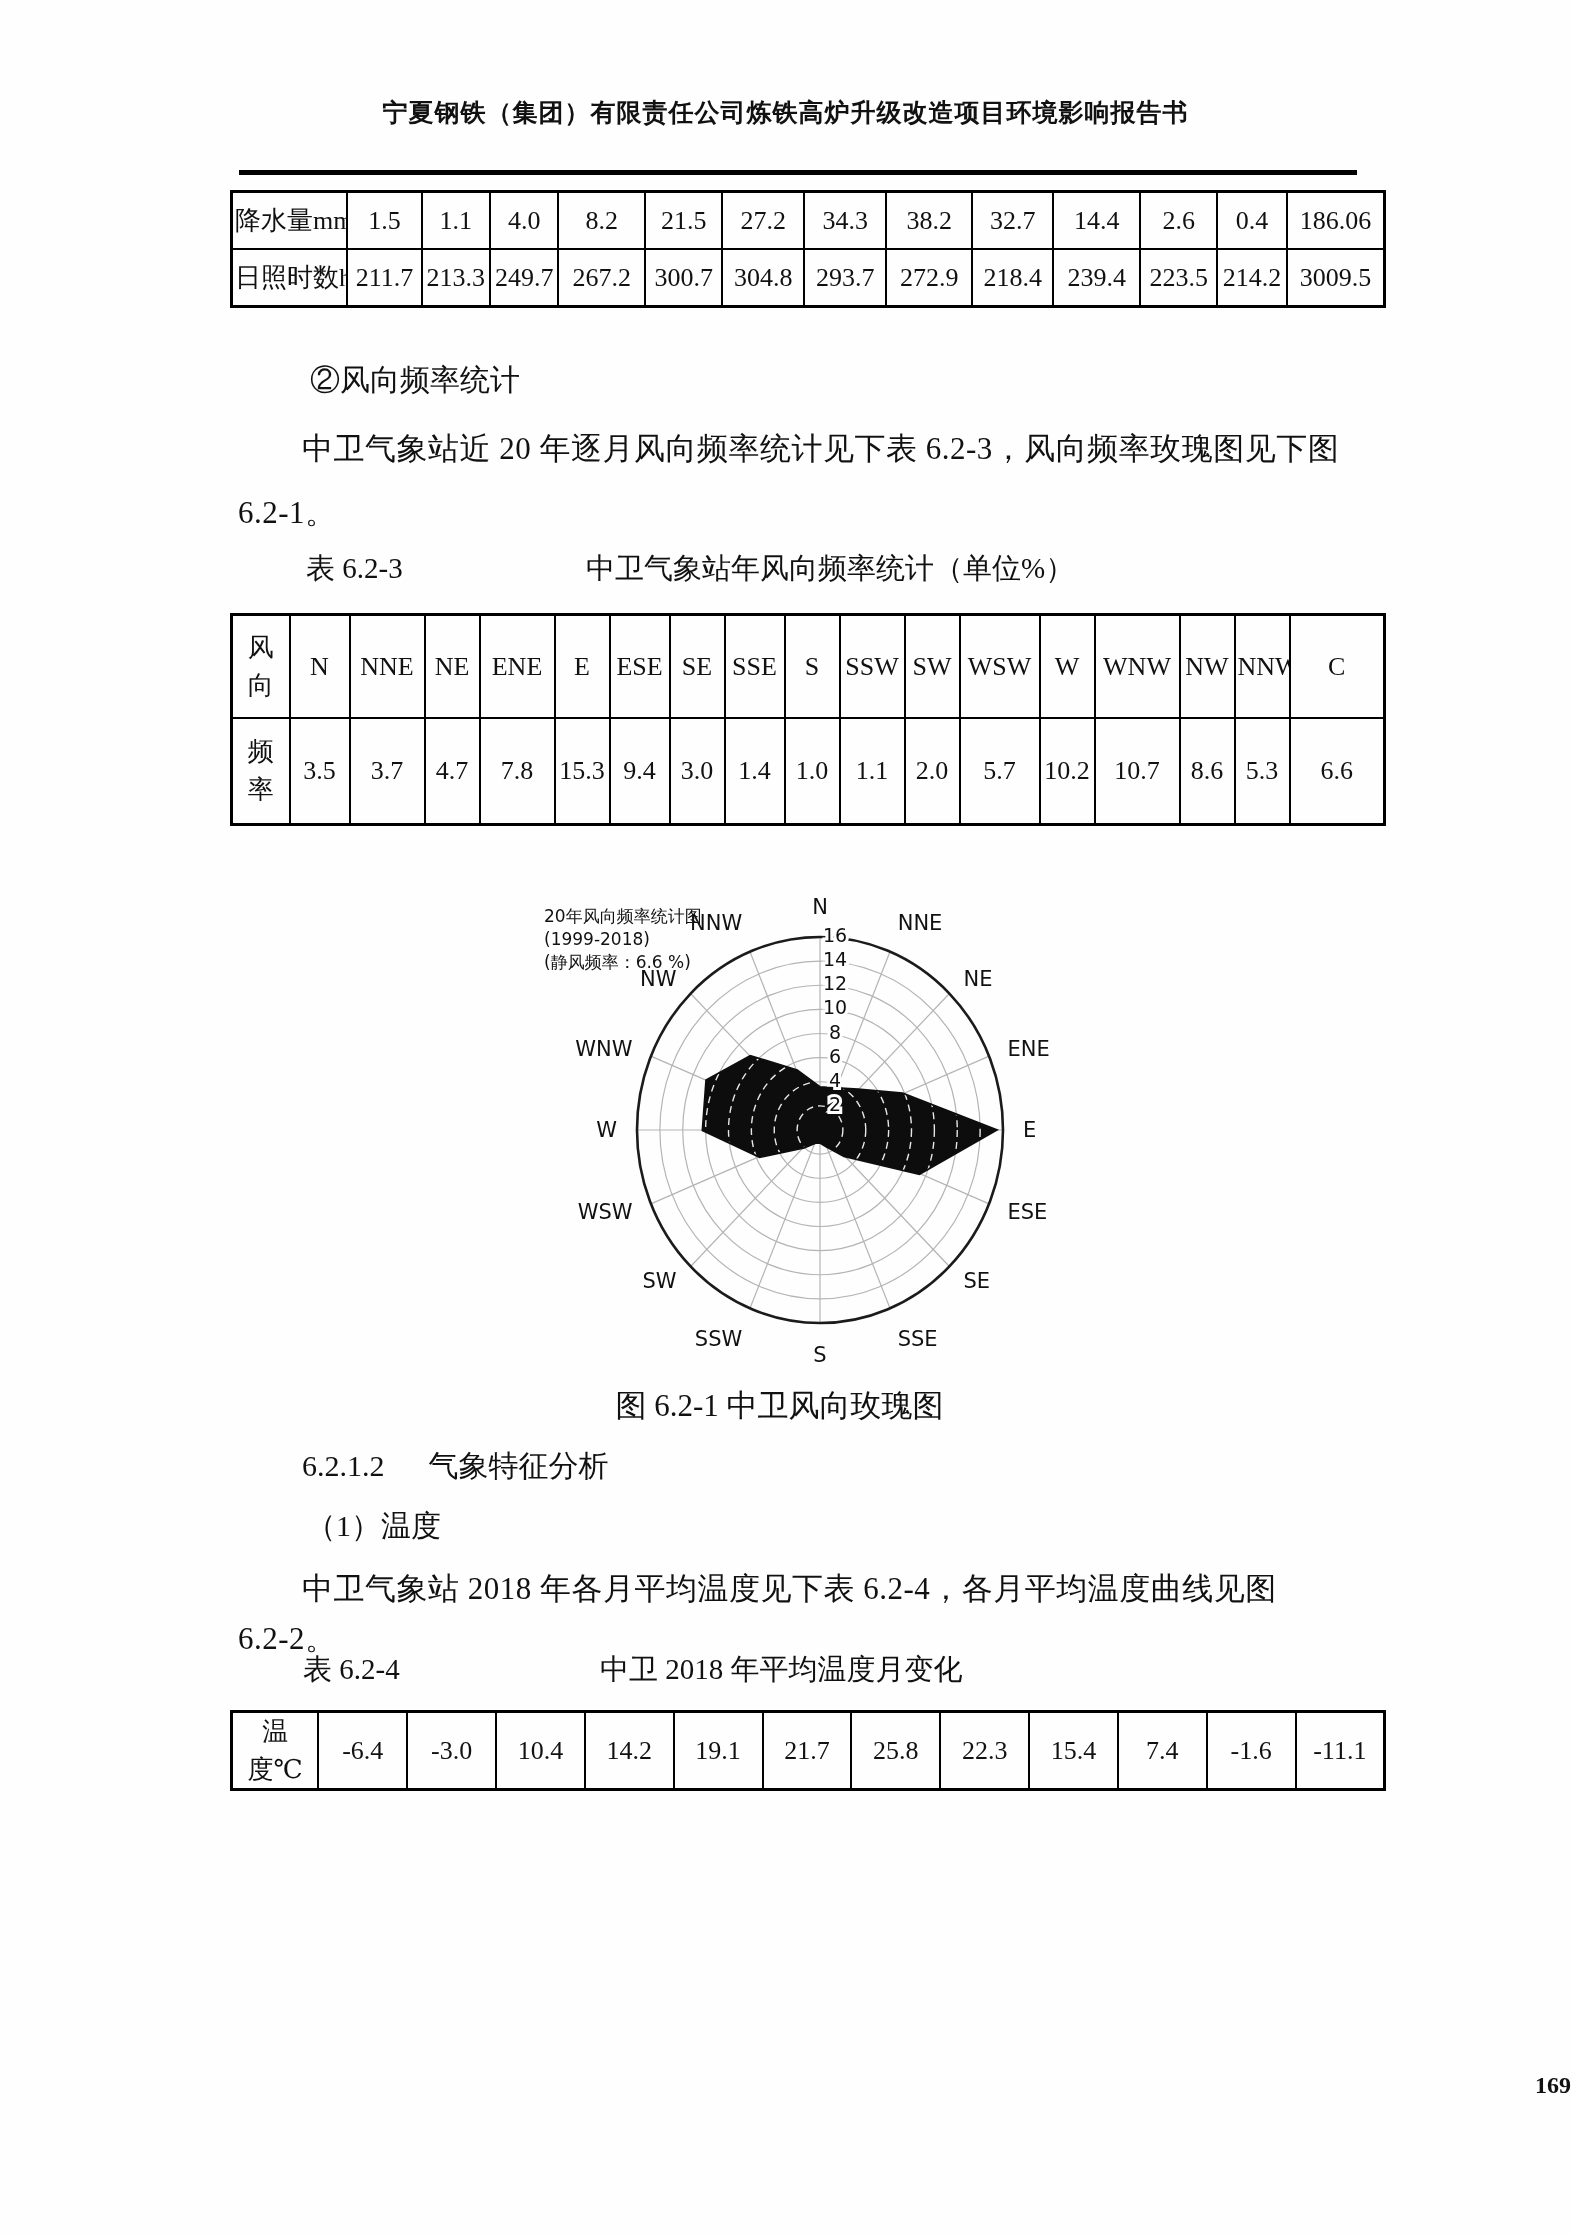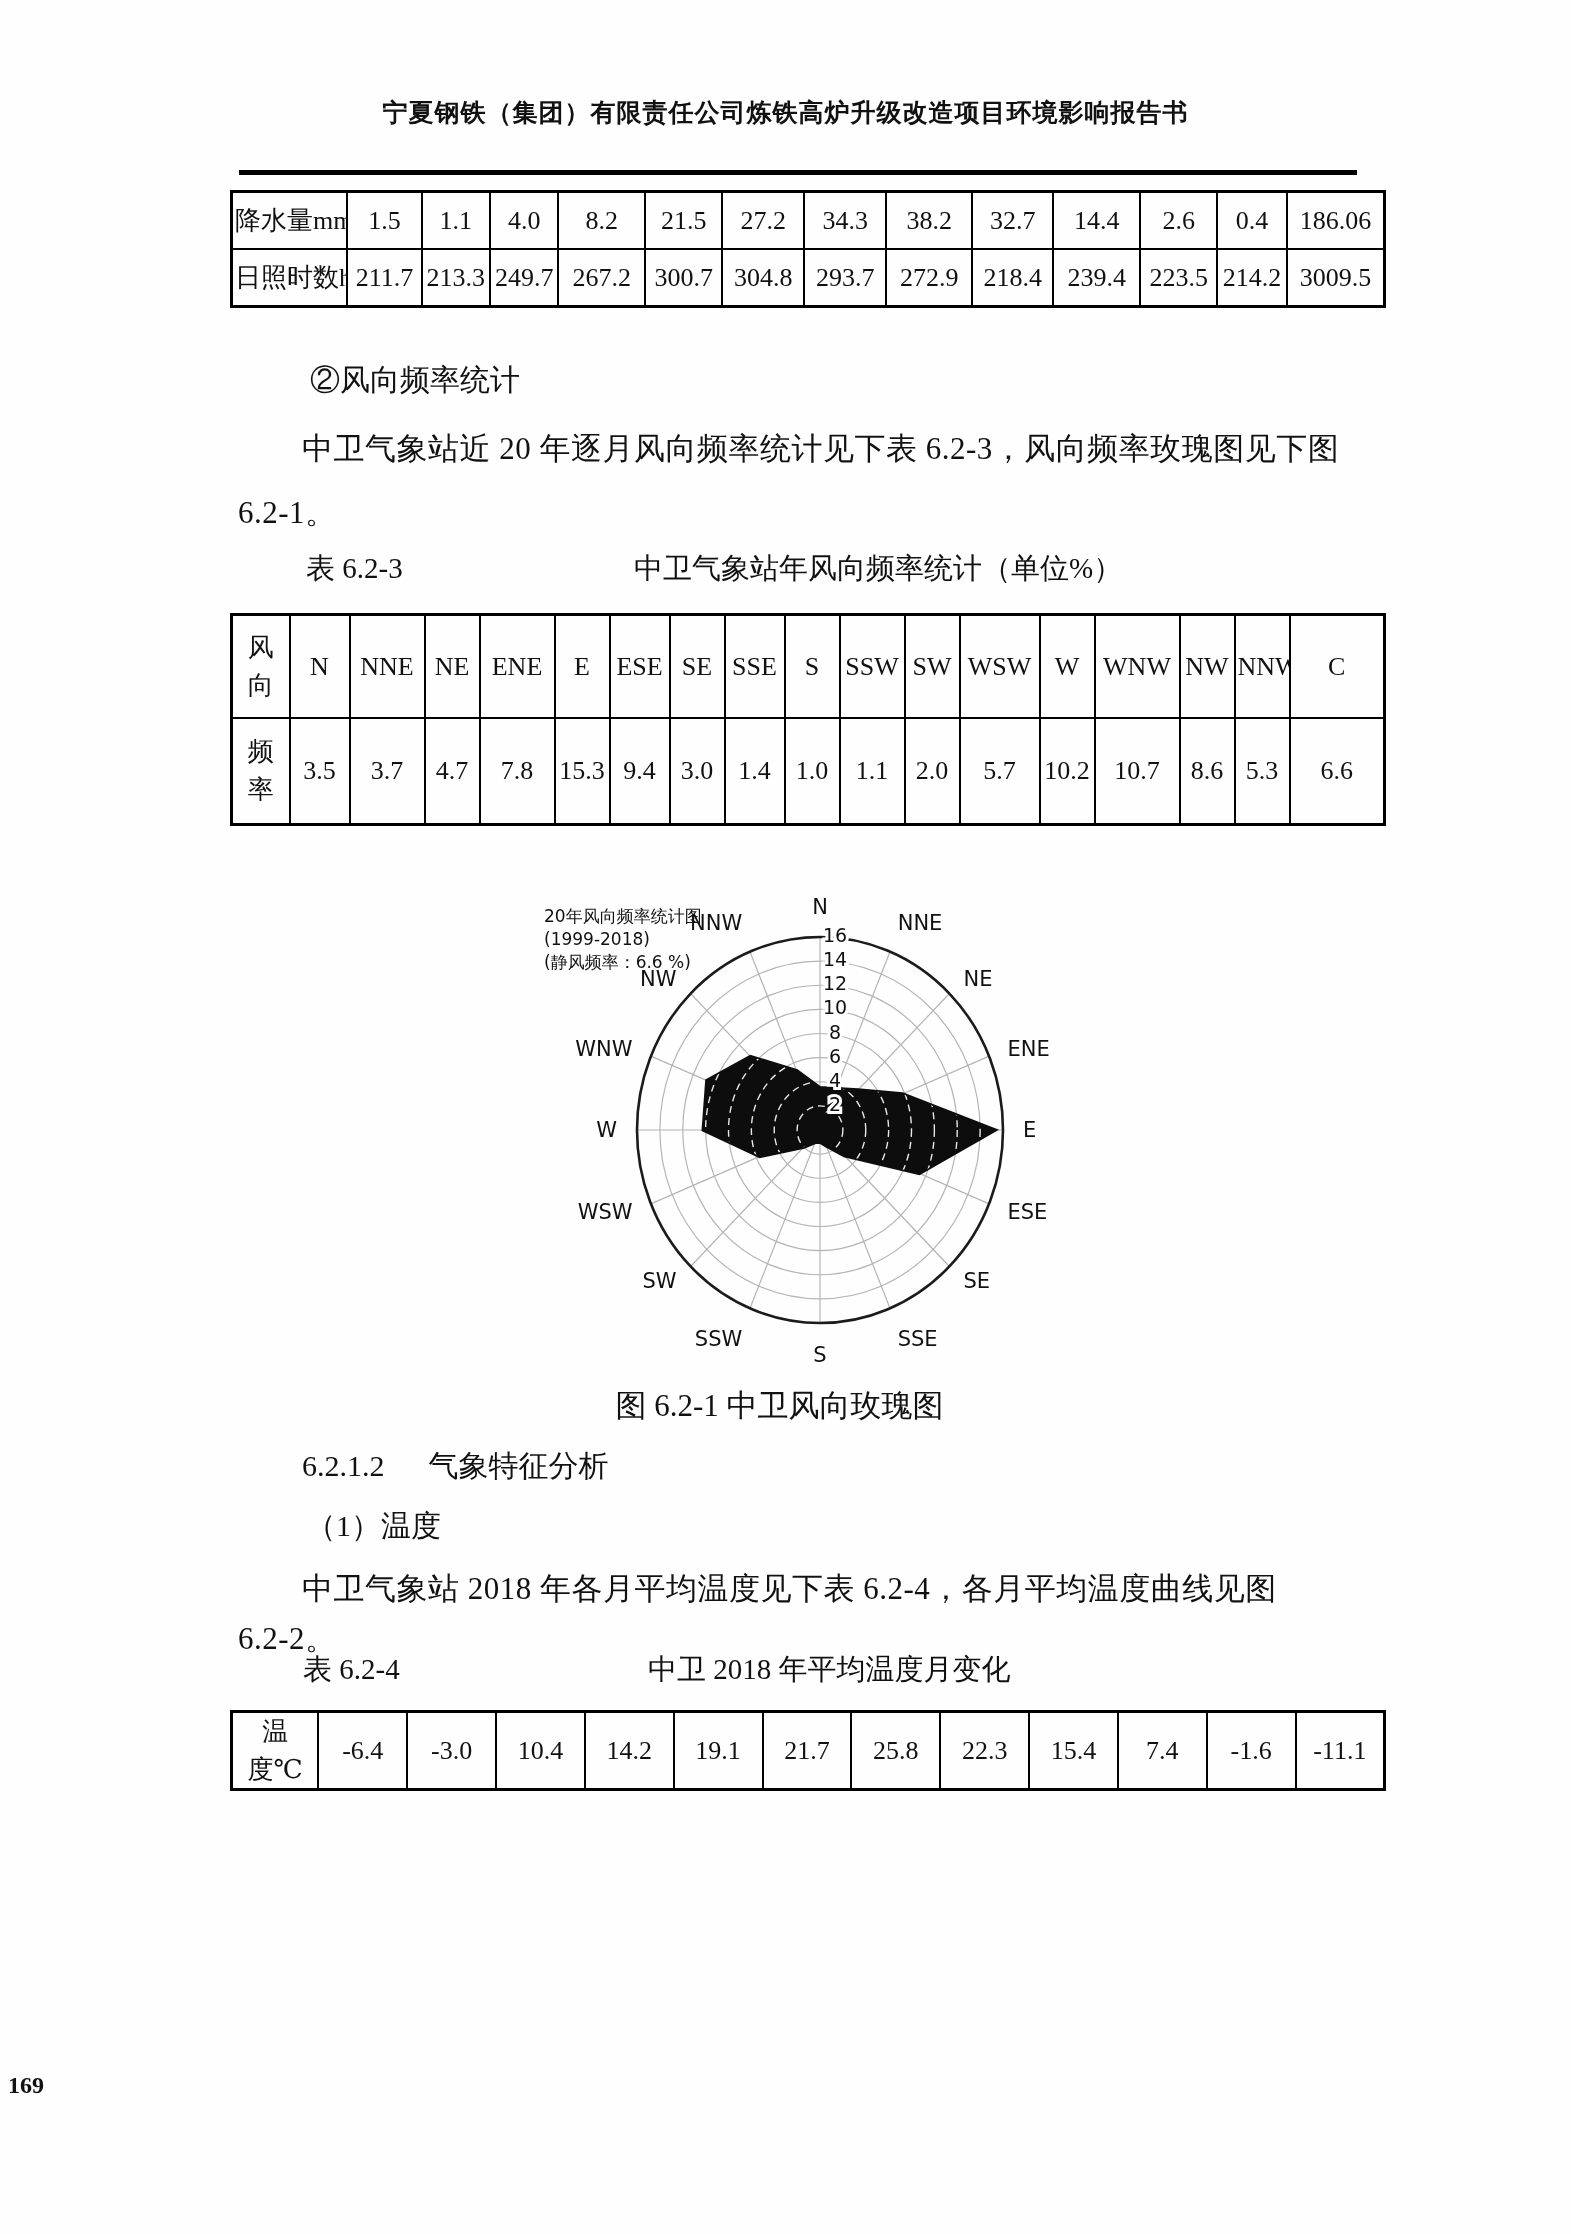--- a/index.html
+++ b/index.html
@@ -45,33 +45,33 @@
   #temp-table{position:absolute;left:230px;top:1710px;width:1156px;}
   #temp-table tr.hdr td{height:36px;}
   #temp-table tr.val td{height:71px;}
   
   .h2{position:absolute;font-size:30px;}
   .body-line{position:absolute;font-size:31px;letter-spacing:0.5px;white-space:nowrap;}
   #sec-wind{left:310px;top:360px;}
   #p1-l1{left:302px;top:428px;}
   #p1-l2{left:238px;top:492px;}
   .tbl-caption-no{position:absolute;font-size:29px;}
-  .tbl-caption-title{position:absolute;font-size:29px;margin-left:48px;}
+  .tbl-caption-title{position:absolute;font-size:29px;}
   #cap623-no{left:306px;top:549px;}
   #cap623-title{left:586px;top:549px;}
   #fig-caption{position:absolute;left:0;right:12px;top:1385px;text-align:center;font-size:31px;}
   #sec-6212{left:302px;top:1446px;}
   #sec-6212 .num{margin-right:44px;}
   #sub-temp{left:306px;top:1506px;}
   #p2-l1{left:302px;top:1568px;}
   #p2-l2{left:238px;top:1618px;}
   #cap624-no{left:303px;top:1650px;}
   #cap624-title{left:600px;top:1650px;}
   #page-num{
-    position:absolute;left:0;right:0;top:2072px;text-align:left;
+    position:absolute;left:0;right:0;top:2072px;text-align:right;
     font-size:24px;font-weight:bold;margin-left:8px;
   }
   
   #rose-wrap{position:absolute;left:540px;top:880px;width:560px;height:505px;}
 </style>
 </head>
 <body>
 
 <div class="page">
 

